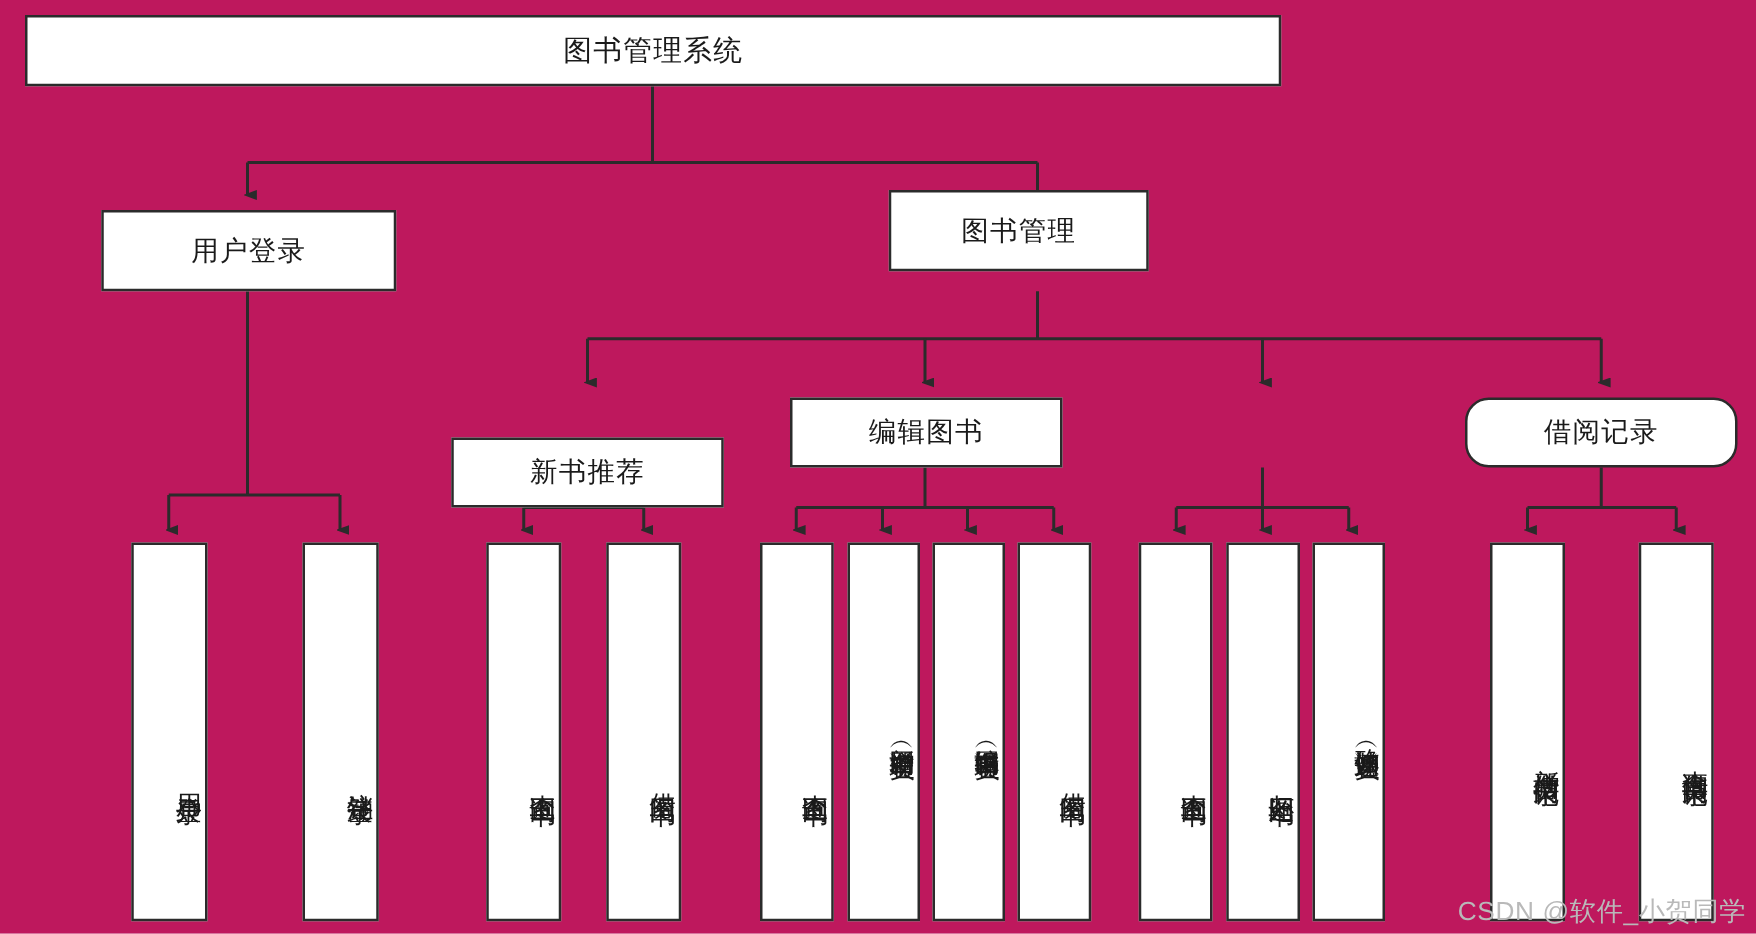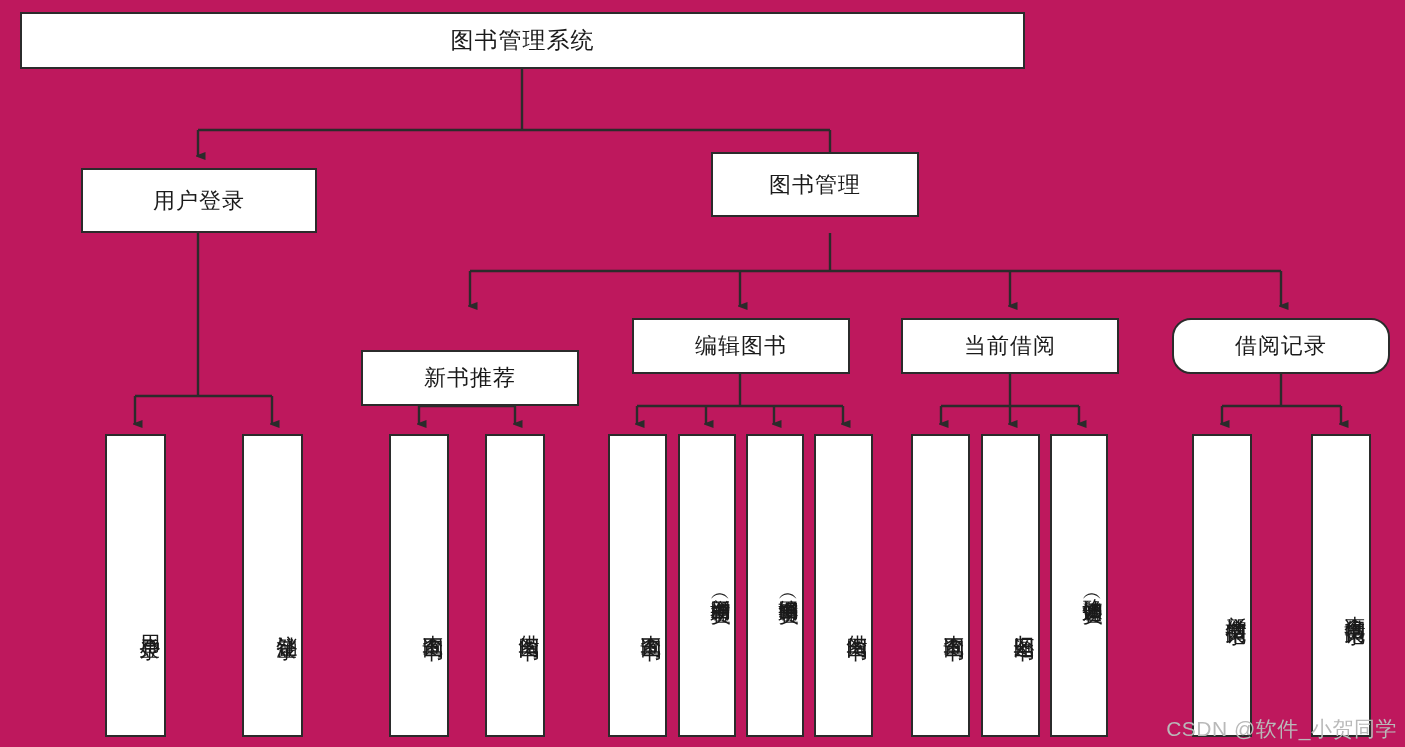--- a/index.html
+++ b/index.html
@@ -129,21 +129,20 @@
   <div class="node horizontal" id="root-node" style="left:20px; top:12px; width:1005px; height:57px;">图书管理系统</div>
 
   <div class="node horizontal" style="left:81px; top:168px; width:236px; height:65px;">用户登录</div>
 
   <div class="node horizontal" style="left:711px; top:152px; width:208px; height:65px;">图书管理</div>
 
   <div class="node horizontal" style="left:361px; top:318px; width:218px; height:56px;margin-top:32px;">新书推荐</div>
 
   <div class="node horizontal" style="left:632px; top:318px; width:218px; height:56px;">编辑图书</div>
 
-  <div class="node horizontal" style="left:901px; top:318px; width:218px; height:56px;">当前借阅</div>
 
   <div class="node horizontal" style="left:1172px; top:318px; width:218px; height:56px;border-radius:19px;">借阅记录</div>
 
   <div class="node vertical" style="left:105px; top:434px; width:61px; height:303px; padding-top:72px;">用户登录</div>
 
   <div class="node vertical" style="left:242px; top:434px; width:61px; height:303px; padding-top:72px;">注销登录</div>
 
   <div class="node vertical" style="left:389px; top:434px; width:60px; height:303px; padding-top:72px;">查询图书</div>
 
   <div class="node vertical" style="left:485px; top:434px; width:60px; height:303px; padding-top:72px;">借阅图书</div>

